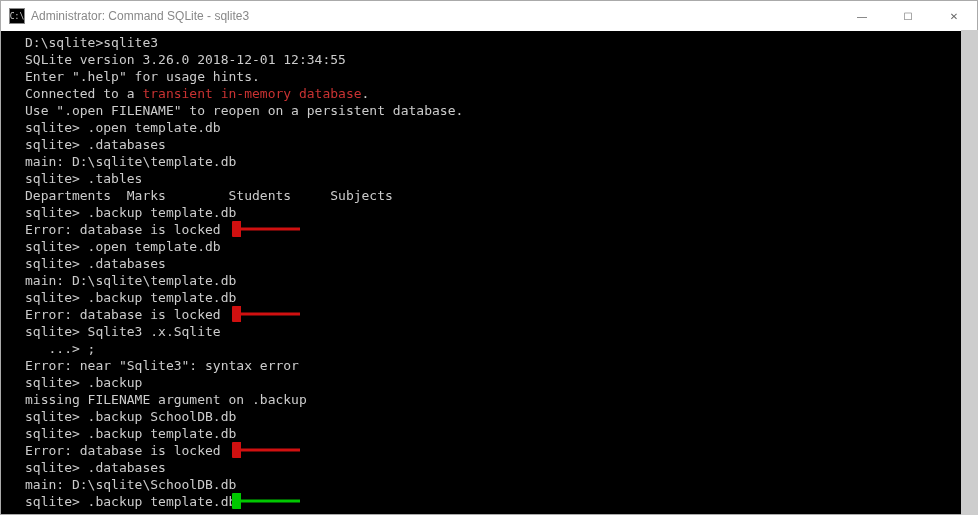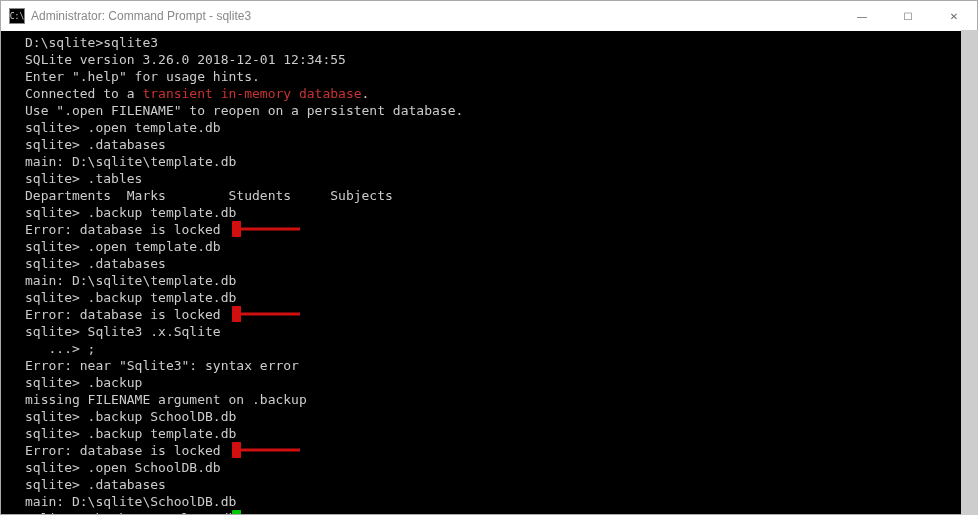--- a/index.html
+++ b/index.html
@@ -105,21 +105,21 @@
       position: absolute;
       pointer-events: none;
     }
   </style>
 </head>
 <body>
 
 <div class="window">
   <div class="titlebar">
     <div class="title-icon">C:\</div>
-    <div class="title-text">Administrator: Command Prompt - sqlite3</div>
+    <div class="title-text">Administrator: Command SQLite - sqlite3</div>
     <div class="window-controls">
       <div class="win-btn">—</div>
       <div class="win-btn">☐</div>
       <div class="win-btn close">✕</div>
     </div>
   </div>
   <div class="terminal">
     <div class="terminal-inner" id="terminal-lines"><div class="line">D:\sqlite&gt;sqlite3</div><div class="line">SQLite version 3.26.0 2018-12-01 12:34:55</div><div class="line">Enter ".help" for usage hints.</div><div class="line">Connected to a <span class="redtext">transient in-memory database</span>.</div><div class="line">Use ".open FILENAME" to reopen on a persistent database.</div><div class="line">sqlite&gt; .open template.db</div><div class="line">sqlite&gt; .databases</div><div class="line">main: D:\sqlite\template.db</div><div class="line">sqlite&gt; .tables</div><div class="line">Departments  Marks        Students     Subjects</div><div class="line">sqlite&gt; .backup template.db</div><div class="line">Error: database is locked<span class="arrow-ann" style="left: 225px; top: 0px;"><svg width="70" height="16" style="position:absolute;" viewBox="0 0 70 16">
     <defs>
       <marker id="ah-red" markerWidth="8" markerHeight="8" refX="1" refY="4" orient="auto">
@@ -134,21 +134,21 @@
       </marker>
     </defs>
     <line x1="68" y1="8" x2="6" y2="8" stroke="#d01010" stroke-width="3" marker-end="url(#ah-red)"></line>
   </svg></span></div><div class="line">sqlite&gt; Sqlite3 .x.Sqlite</div><div class="line">   ...&gt; ;</div><div class="line">Error: near "Sqlite3": syntax error</div><div class="line">sqlite&gt; .backup</div><div class="line">missing FILENAME argument on .backup</div><div class="line">sqlite&gt; .backup SchoolDB.db</div><div class="line">sqlite&gt; .backup template.db</div><div class="line">Error: database is locked<span class="arrow-ann" style="left: 225px; top: 0px;"><svg width="70" height="16" style="position:absolute;" viewBox="0 0 70 16">
     <defs>
       <marker id="ah-red" markerWidth="8" markerHeight="8" refX="1" refY="4" orient="auto">
         <polygon points="0 0, 8 4, 0 8" fill="#d01010"></polygon>
       </marker>
     </defs>
     <line x1="68" y1="8" x2="6" y2="8" stroke="#d01010" stroke-width="3" marker-end="url(#ah-red)"></line>
-  </svg></span></div><div class="line">sqlite&gt; .open SchoolDB.db</div><div class="line">sqlite&gt; .databases</div><div class="line">main: D:\sqlite\SchoolDB.db</div><div class="line">sqlite&gt; .backup template.db<span class="arrow-ann" style="left: 225px; top: 0px;"><svg width="70" height="16" style="position:absolute;" viewBox="0 0 70 16">
+  </svg></span></div><div class="line">sqlite&gt; .databases</div><div class="line">main: D:\sqlite\SchoolDB.db</div><div class="line">sqlite&gt; .backup template.db<span class="arrow-ann" style="left: 225px; top: 0px;"><svg width="70" height="16" style="position:absolute;" viewBox="0 0 70 16">
     <defs>
       <marker id="ah-green" markerWidth="8" markerHeight="8" refX="1" refY="4" orient="auto">
         <polygon points="0 0, 8 4, 0 8" fill="#00c800"></polygon>
       </marker>
     </defs>
     <line x1="68" y1="8" x2="6" y2="8" stroke="#00c800" stroke-width="3" marker-end="url(#ah-green)"></line>
   </svg></span></div></div>
   </div>
   <div class="scrollbar">
     <div class="scroll-thumb"></div>

